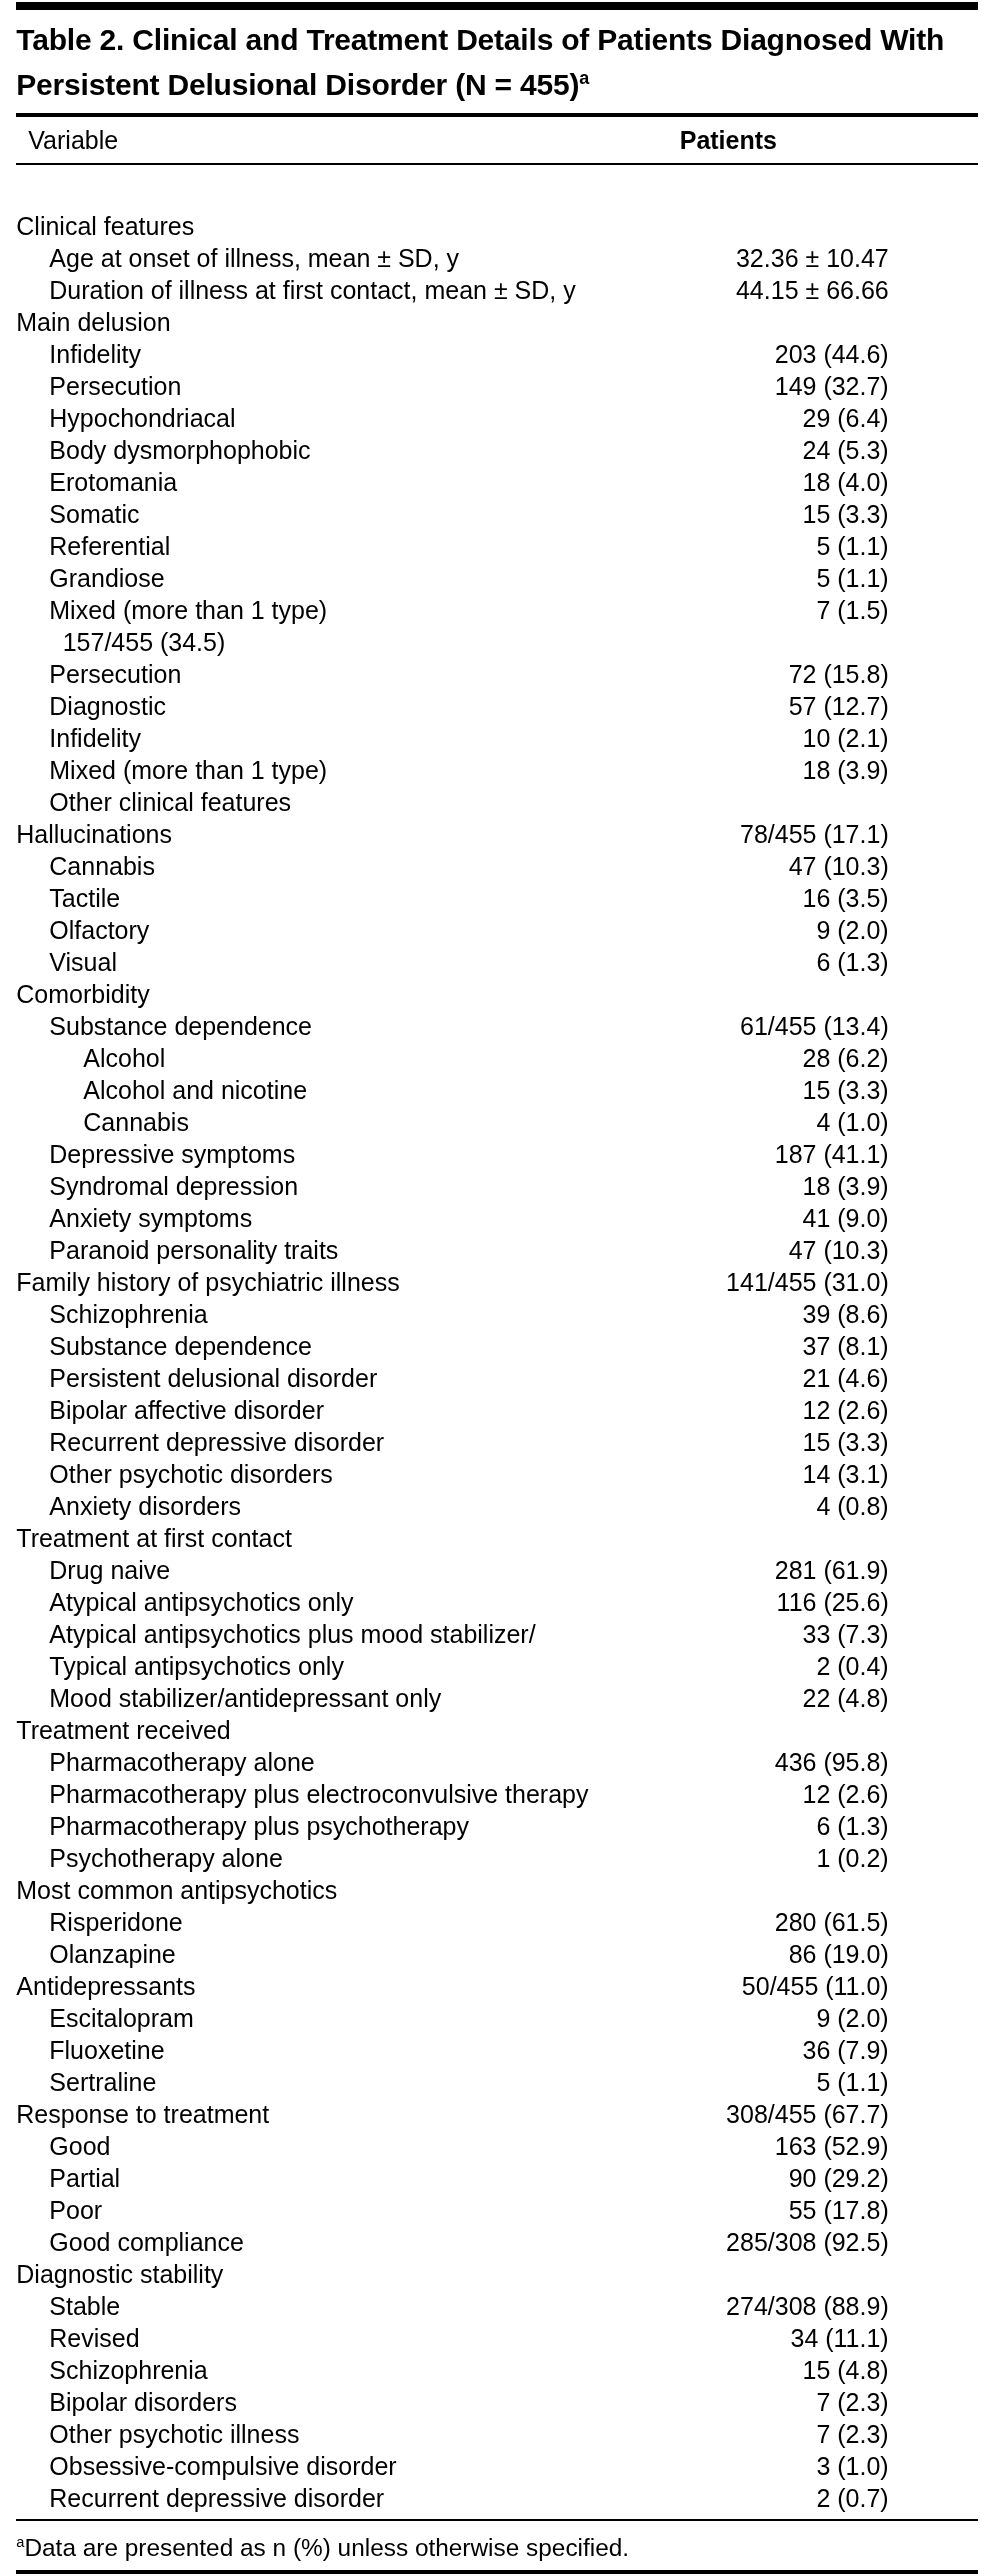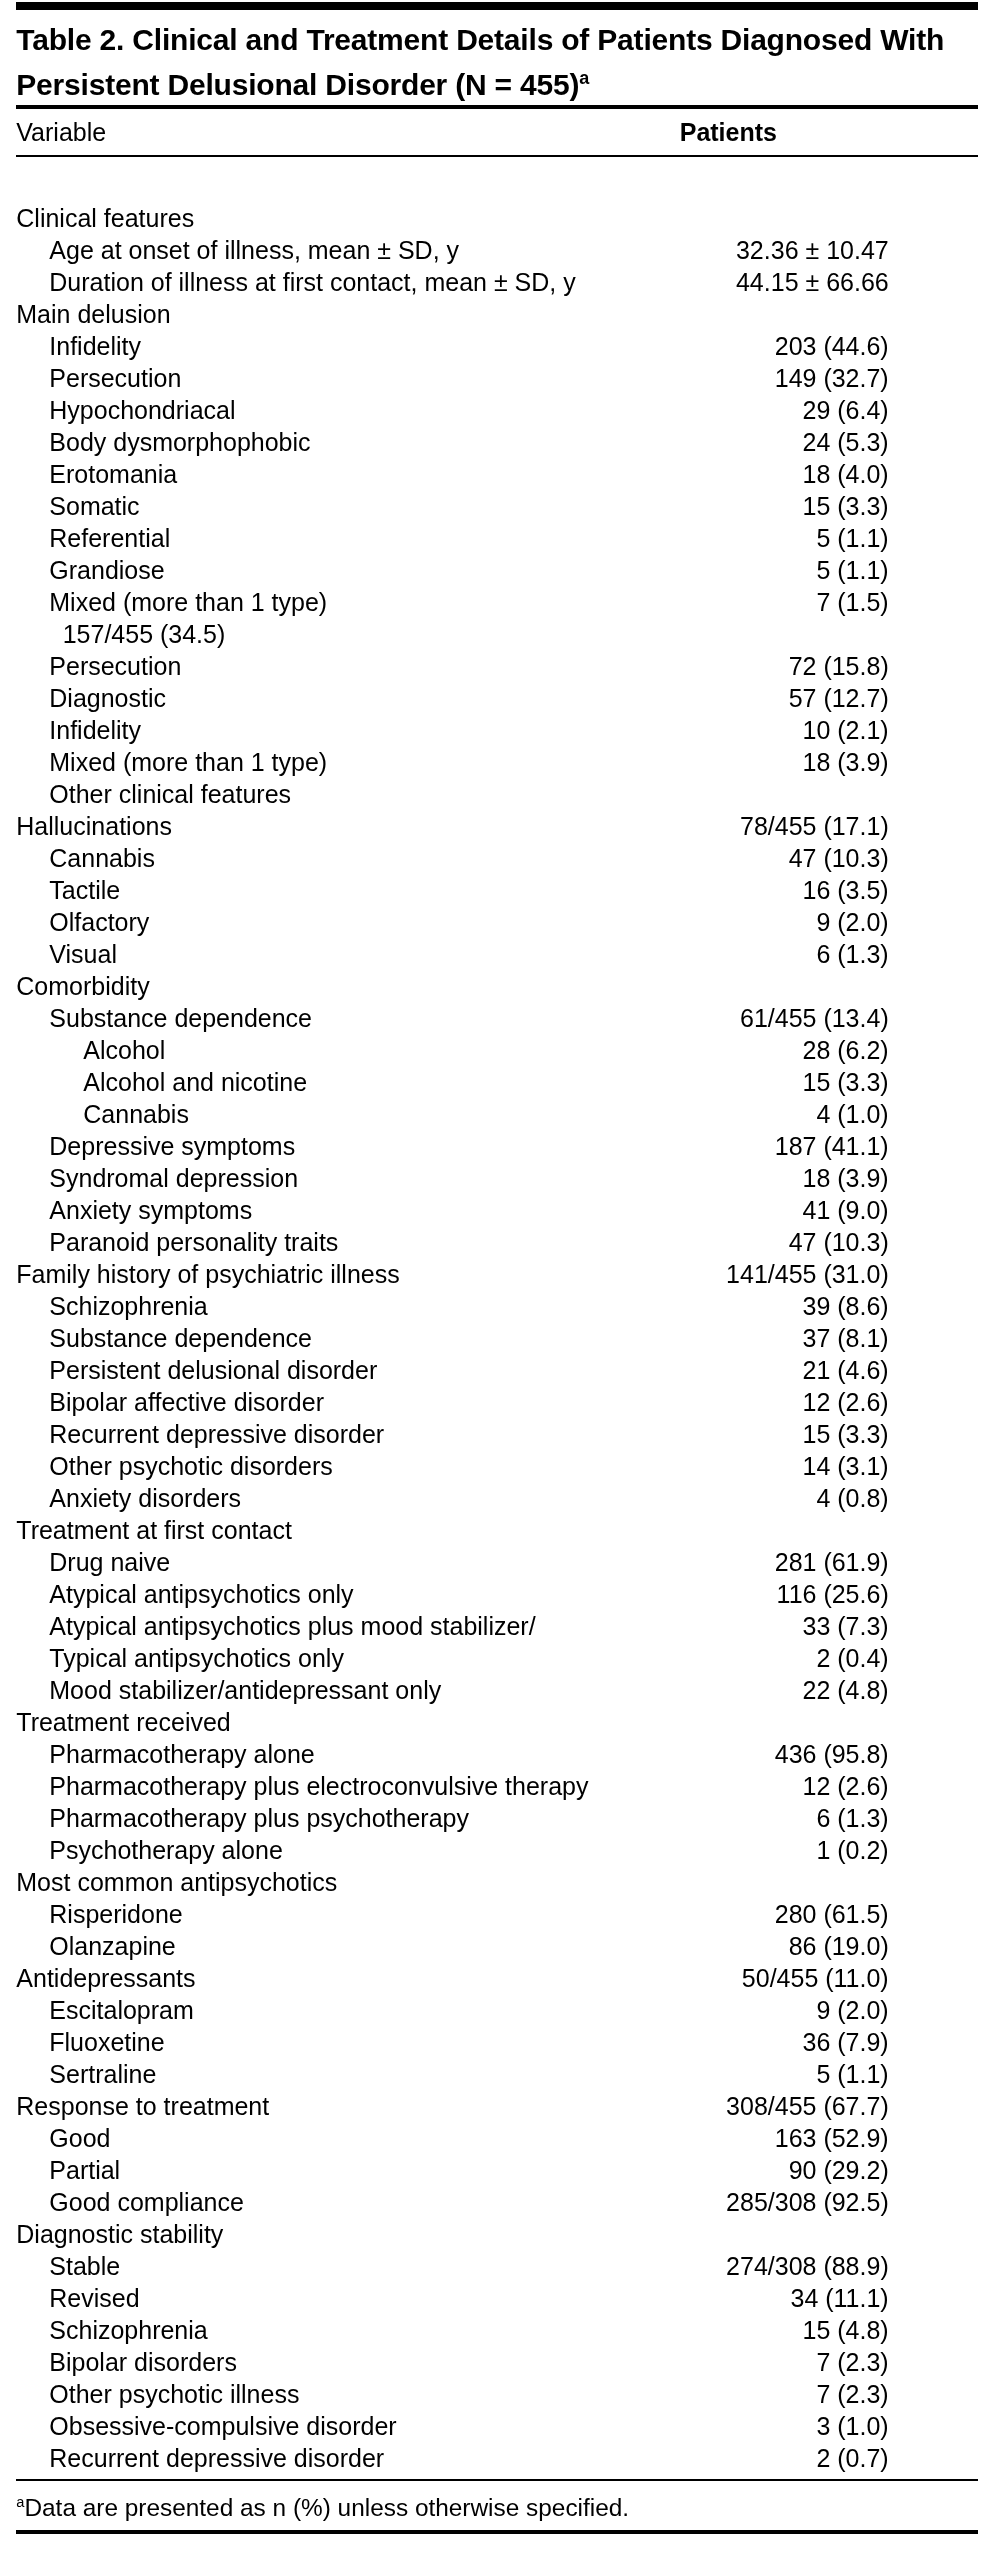--- a/index.html
+++ b/index.html
@@ -16,31 +16,32 @@
     padding: 1.8px 16.3px 9px 16.3px;
   }
   .rule-thick { height: 8.1px; background: var(--rule, #000000); }
   .rule-med   { height: 4.5px; background: var(--rule, #000000); }
   .rule-thin  { height: 1.8px; background: var(--rule, #000000); }
 
   .title {
     font-size: 30px;
     line-height: 38px;
     font-weight: bold;
-    padding: 11px 0 1px 0;
+    padding: 11px 0 9px 0;
     letter-spacing: -0.2px;
   }
   .title sup { font-size: 60%; }
 
   .header-row {
     display: flex;
     align-items: flex-end;
     font-size: 25px;
     line-height: 31px;
     padding: 8.1px 0 6.3px 0;
+    margin-left: 12px;
   }
   .header-row .col-label { flex: 1; }
   .header-row .col-value {
     flex: none;
     width: 298px;
     text-align: left;
     padding-right: 101px;
     font-weight: bold;
   }
 
@@ -514,20 +515,26 @@
     <div class="cell-value">163 (52.9)</div>
   </div>
 
   <div class="row">
     <div class="cell-label indent-1">
           <div>Partial</div>
         </div>
     <div class="cell-value">90 (29.2)</div>
   </div>
 
+  <div class="row">
+    <div class="cell-label indent-1">
+          <div>Poor</div>
+        </div>
+    <div class="cell-value">55 (17.8)</div>
+  </div>
 
   <div class="row">
     <div class="cell-label indent-1">
           <div>Good compliance</div>
         </div>
     <div class="cell-value">285/308 (92.5)</div>
   </div>
 
   <div class="row">
     <div class="cell-label indent-0">

